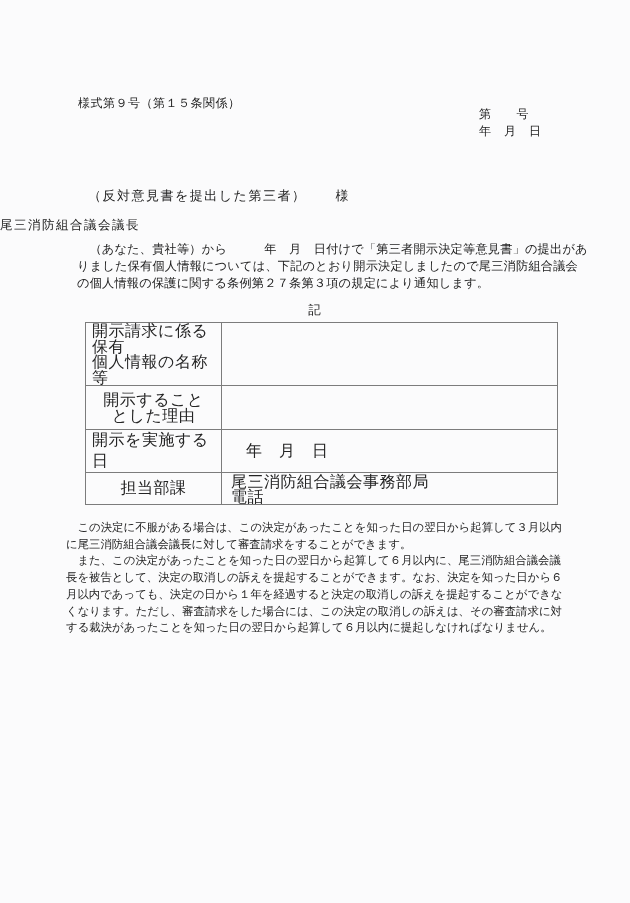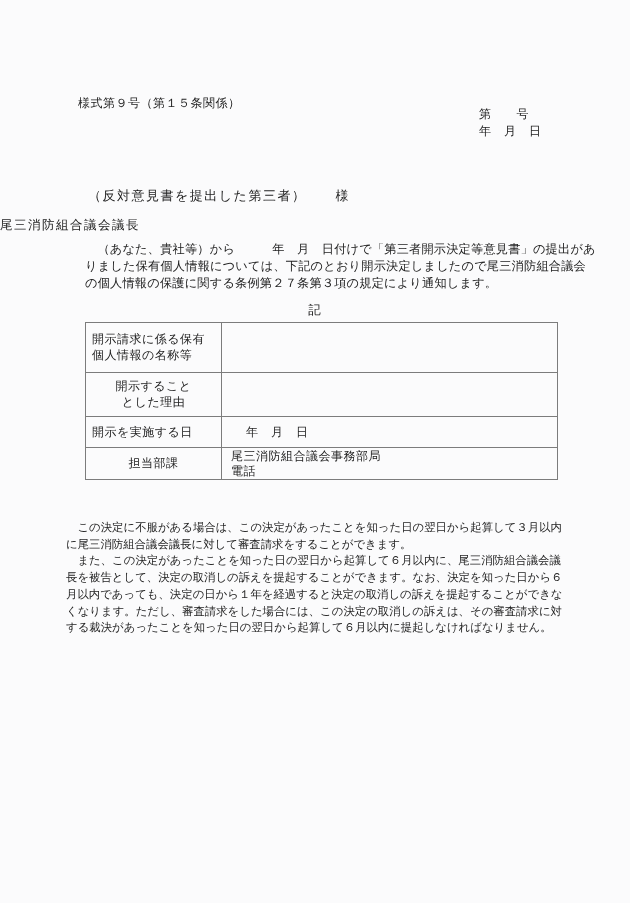--- a/index.html
+++ b/index.html
@@ -17,28 +17,28 @@
   .number-block div{white-space:pre}
 
   .doc-title{position:absolute;left:0;top:152px;width:630px;margin:0;
     text-align:center;font-size:14px;font-weight:normal;letter-spacing:.5px}
 
   .addressee{position:absolute;left:88px;top:187px;font-size:13px;letter-spacing:1.5px;white-space:pre}
 
   .sender{position:absolute;left:0;top:217px;width:543px;text-align:left;
     font-size:12.5px;letter-spacing:1.5px}
 
-  .body-par{position:absolute;left:85px;top:241px;margin:0;
+  .body-par{position:absolute;left:77px;top:241px;margin:0;
     font-size:12.2px;line-height:17px;white-space:pre;letter-spacing:.2px}
 
   .record{position:absolute;left:0;top:302px;width:630px;text-align:center;
     font-size:12.5px;letter-spacing:1px}
 
   .doc-table{position:absolute;left:85px;top:322px;width:473px;
-    border-collapse:collapse;table-layout:fixed;font-size:12px;color:#242424}
+    border-collapse:collapse;table-layout:fixed;font-size:16px;color:#242424}
   .doc-table th,.doc-table td{border:1px solid #7c7c7c;font-weight:normal;
     vertical-align:middle;padding:0;letter-spacing:.5px}
   .doc-table th{width:129px}
   .doc-table tr.r1{height:50px}
   .doc-table tr.r2{height:44px}
   .doc-table tr.r3{height:34px}
   .doc-table tr.r4{height:31px}
   .doc-table tr.r5{height:32px}
   .lbl-left th{text-align:left;padding-left:6px}
   .lbl-center th{text-align:center}

